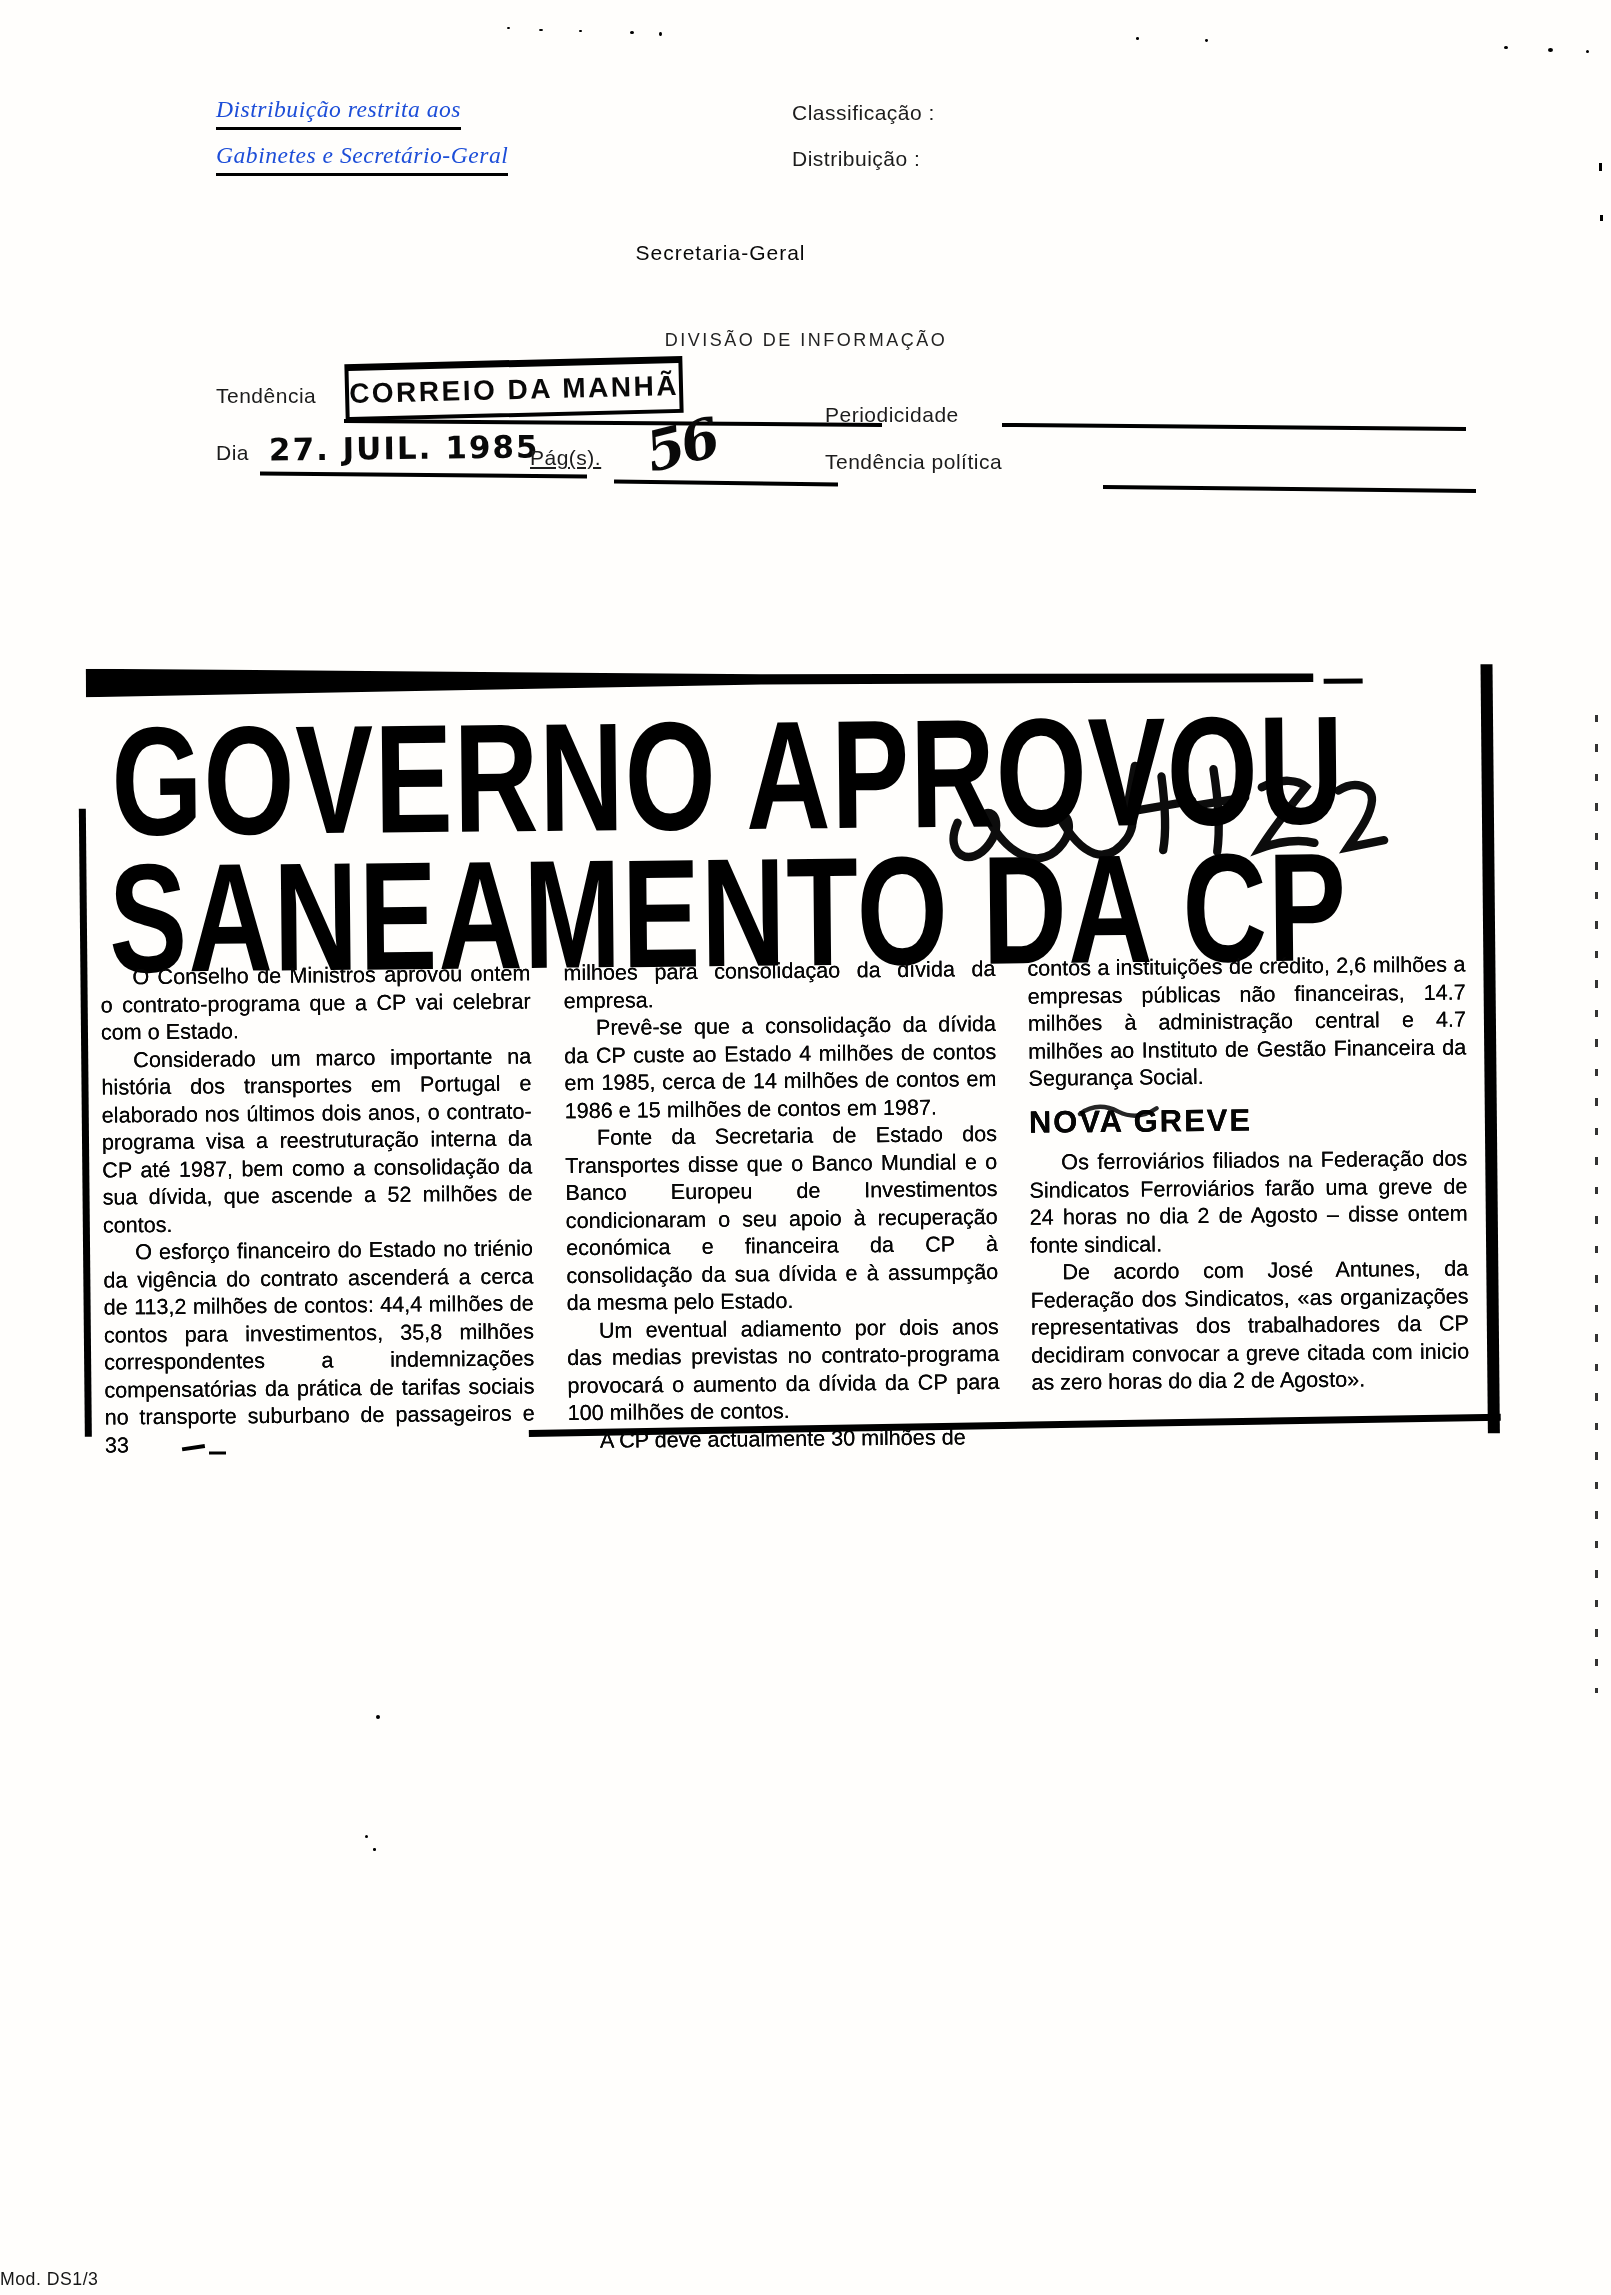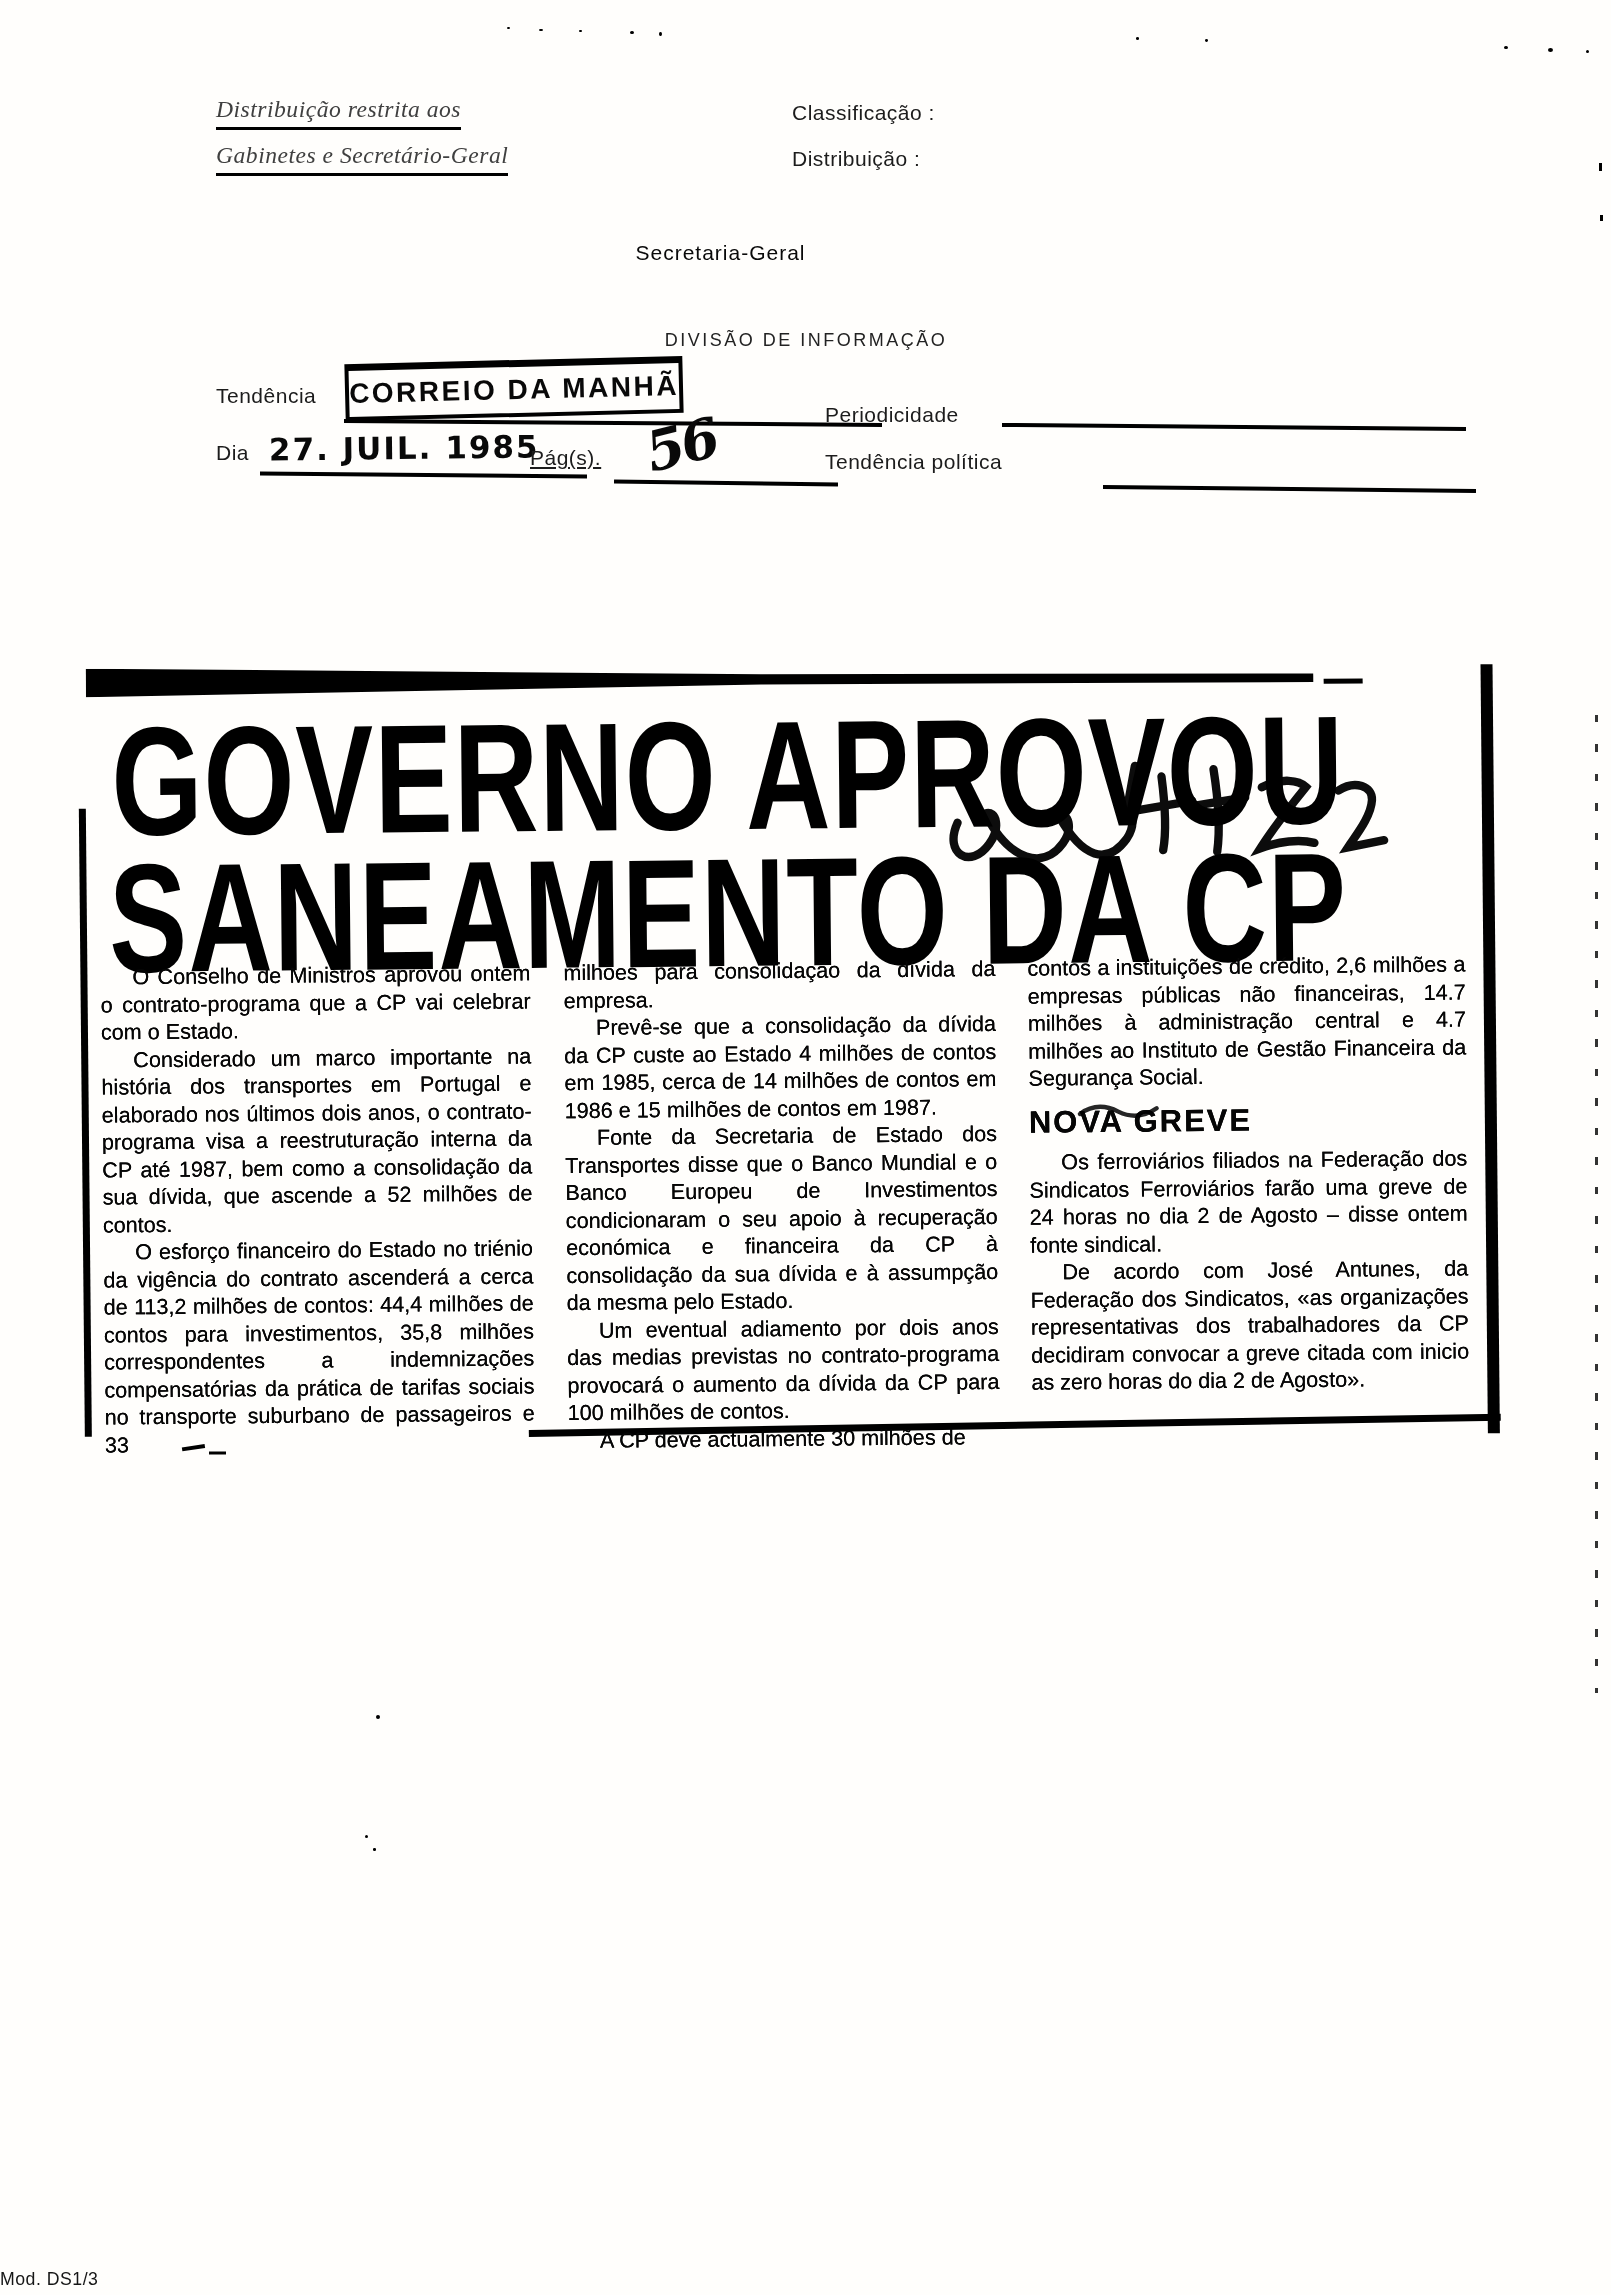--- a/index.html
+++ b/index.html
@@ -4,21 +4,21 @@
 <style>
   html,body{margin:0;padding:0;background:#e8e8e8;}
   #page{
     position:relative; width:1612px; height:2295px; background:#fffefc;
     overflow:hidden; font-family:"Liberation Sans", sans-serif; color:#090909;
   }
   .abs{position:absolute;}
   
   .hand-italic{
     font-family:"Liberation Serif", serif; font-style:italic; font-size:23.6px;
-    letter-spacing:0.5px; color:#404040;
+    letter-spacing:0.5px; color:#1d4ed8;
   }
   .uline{display:inline-block; border-bottom:3.9px solid #000; padding-bottom:4.4px;}
   .lbl{font-size:21px; color:#1c1c1c; letter-spacing:0.5px;}
   .org-title{
     width:1612px; text-align:center; font-size:27px; font-weight:700;
     letter-spacing:2.9px; word-spacing:8.8px; color:#0a0a0a;
   }
   .org-sub{width:1441px; text-align:center; font-size:21px; letter-spacing:1px;}
   .org-dir{
     width:1211px; font-size:22.6px; letter-spacing:0.5px; word-spacing:3.9px;

